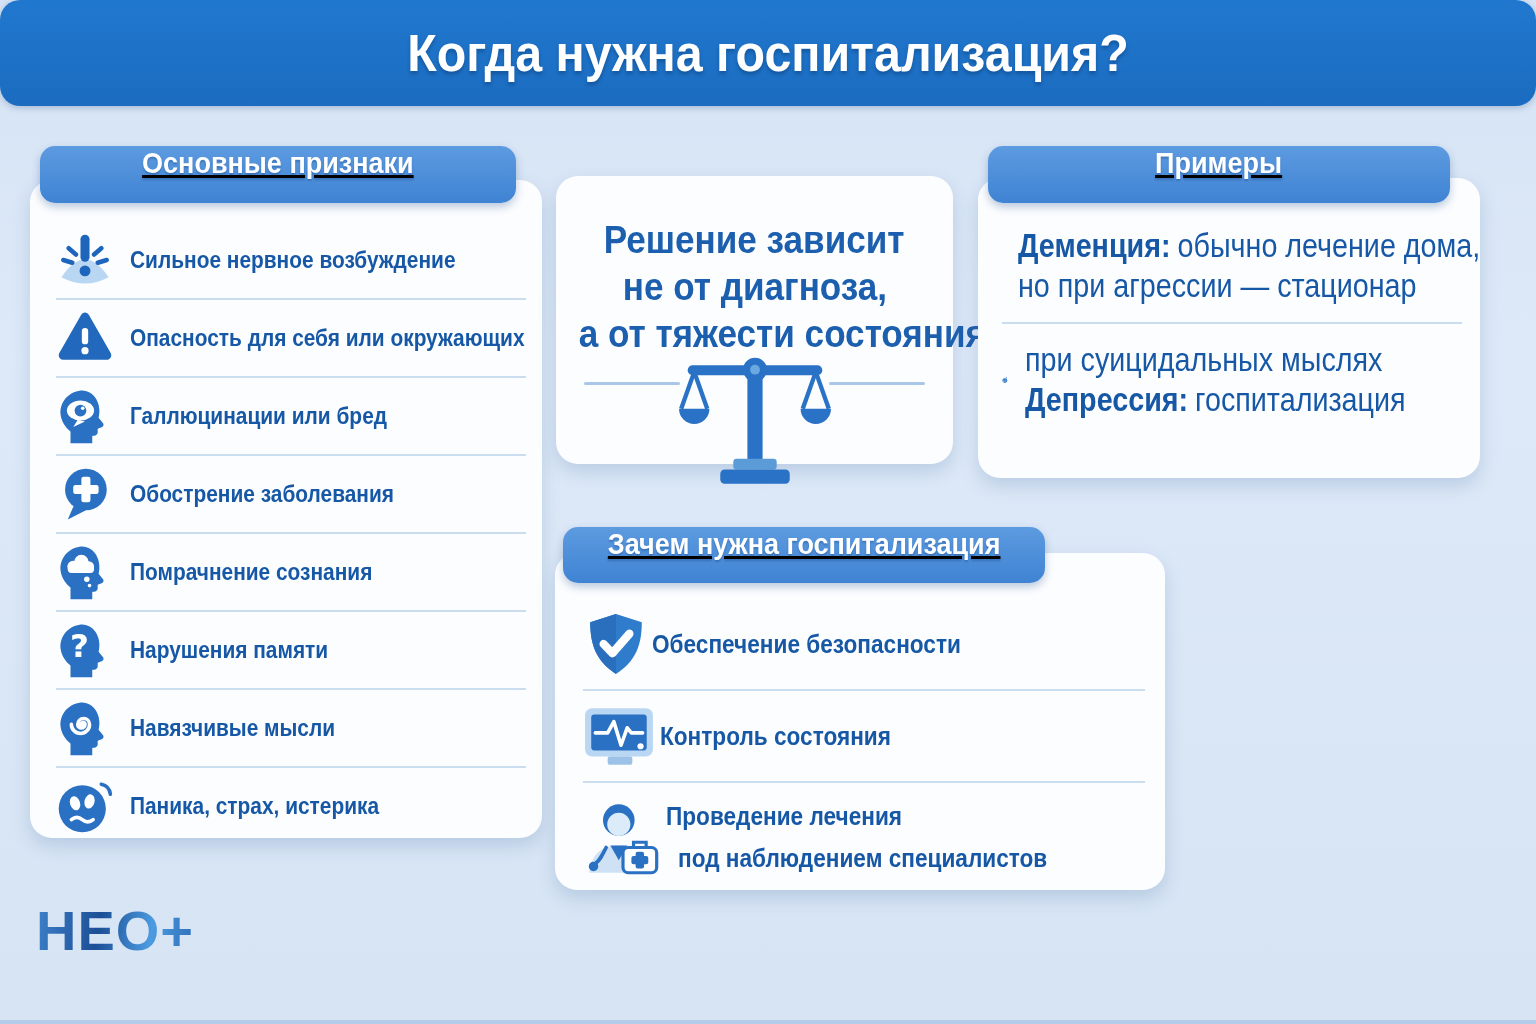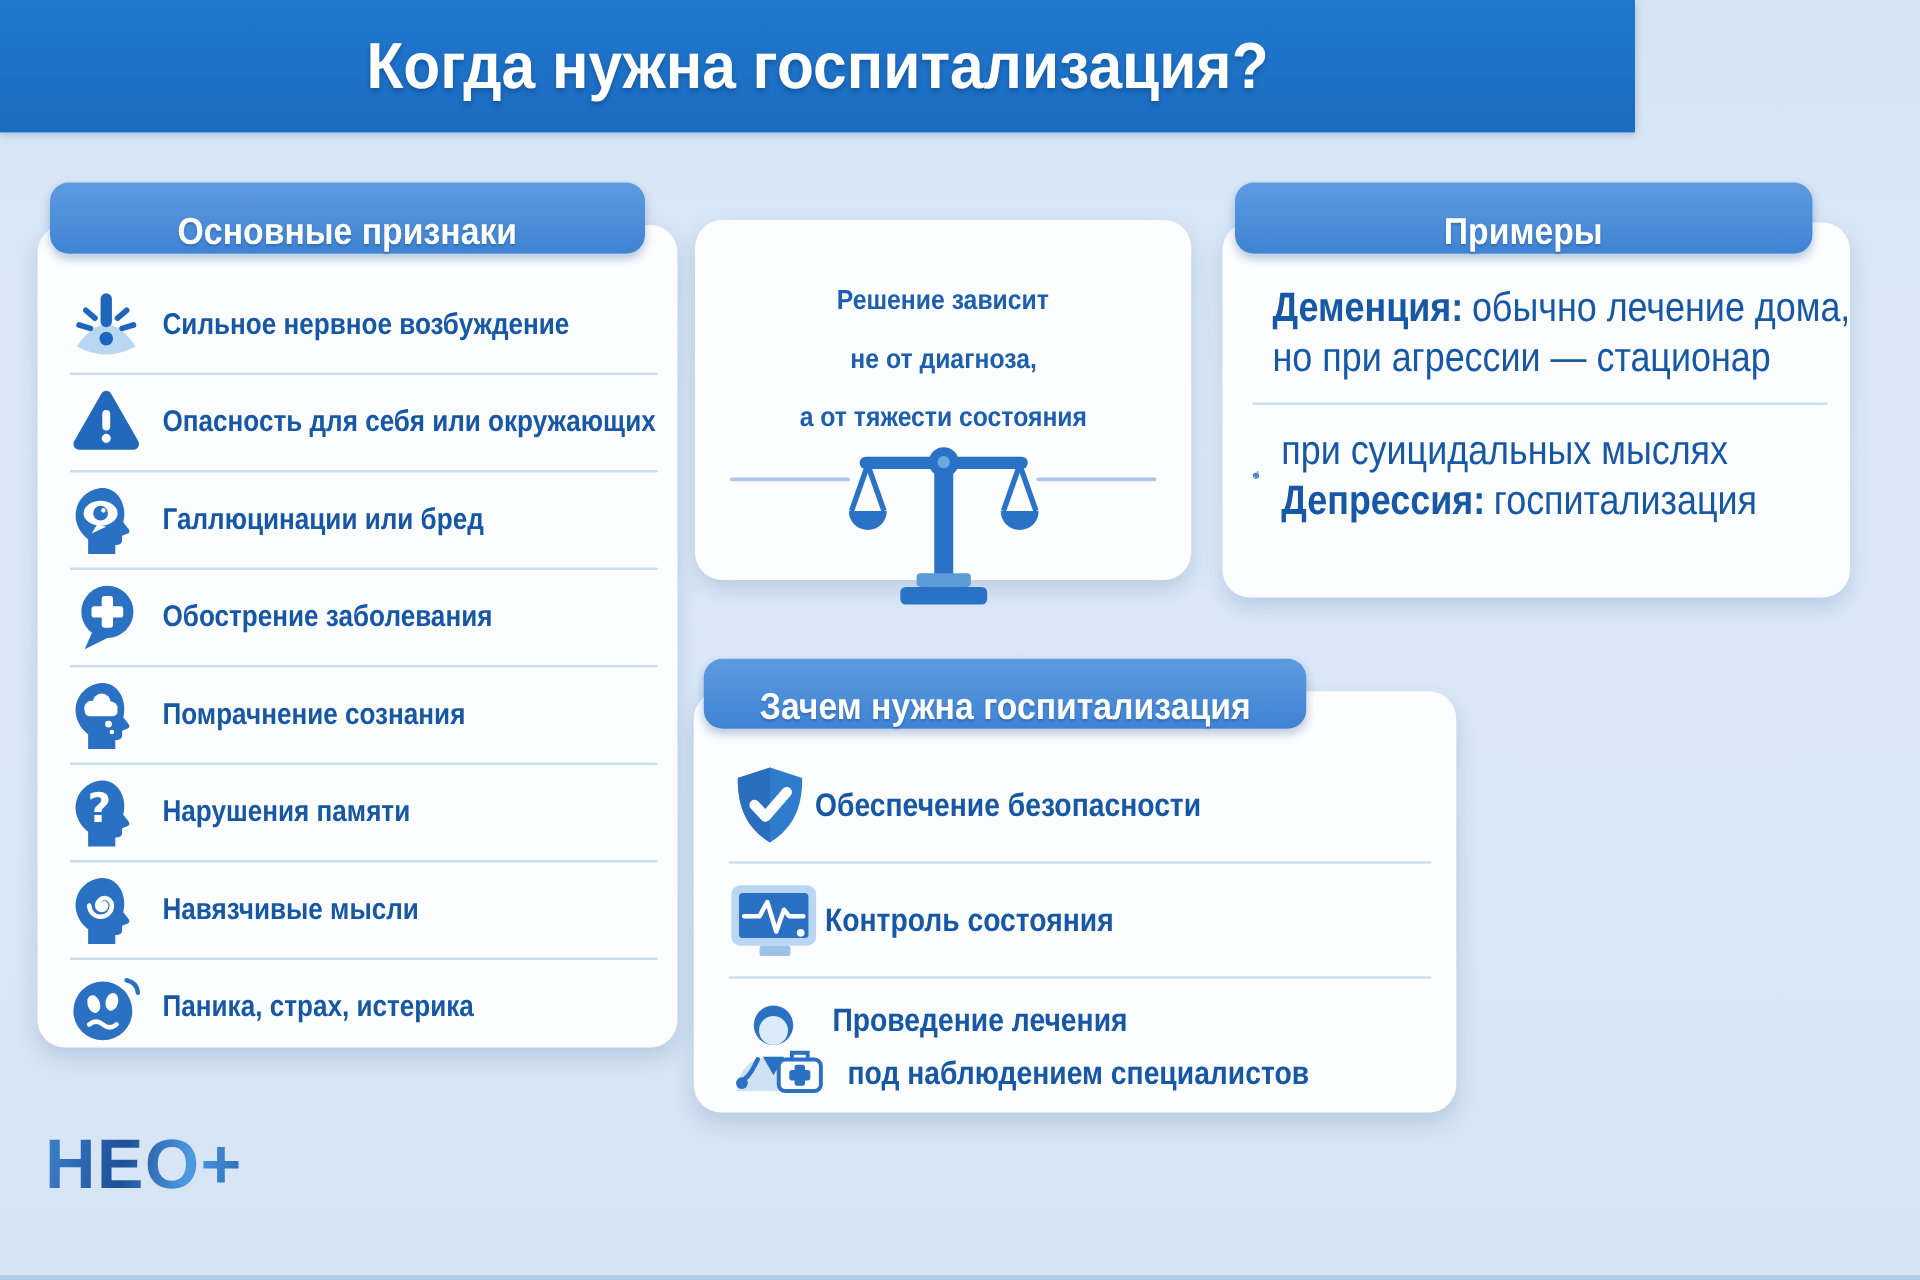--- a/index.html
+++ b/index.html
@@ -5,40 +5,41 @@
   html,body { margin:0; padding:0; }
   body {
     width:1536px; height:1024px; position:relative; overflow:hidden;
     font-family:"Liberation Sans", sans-serif;
     background:linear-gradient(180deg,#d5e3f4 0%,#dde9f8 35%,#d6e4f4 100%);
   }
   .abs { position:absolute; }
 
   
   .top-header {
-    left:0; top:0; width:1308px; height:106px;
+    left:0; top:0; width:1536px; height:106px;
     background:linear-gradient(180deg,#2078ce 0%,#1b6cc0 100%);
     display:flex; align-items:center; justify-content:center;
     box-shadow:0 2px 6px rgba(20,60,120,.25);
+    border-radius:20px;
   }
   .top-title {
     color:#fff; font-size:52px; font-weight:700; white-space:nowrap;
     transform:scaleX(.93); text-shadow:0 3px 4px rgba(0,40,90,.35);
   }
 
   
   .card {
     position:absolute; background:#fcfdff; border-radius:22px;
     box-shadow:0 8px 18px rgba(70,110,160,.22);
   }
   .pill {
     position:absolute; z-index:3; border-radius:15px;
     background:linear-gradient(180deg,#5d9be0,#3f83d3);
     box-shadow:0 4px 8px rgba(30,80,140,.30);
-    display:flex; align-items:flex-end; justify-content:center;
+    display:flex; align-items:flex-start; justify-content:center;text-decoration:underline;
   }
   .pill span {
     color:#fff; font-size:30px; font-weight:700; white-space:nowrap;
     transform:scaleX(.9); text-shadow:0 2px 2px rgba(10,50,110,.3);
   }
 
   
   .t  { display:inline-block; transform:scaleX(.87); transform-origin:0 50%; white-space:nowrap; }
   .tc { display:inline-block; transform:scaleX(.9);  transform-origin:50% 50%; white-space:nowrap; }
 
@@ -47,21 +48,21 @@
   .sign-row {
     height:76px; margin:0 16px 0 26px; display:flex; align-items:center; gap:16px;
     border-bottom:2px solid #c9ddef;
   }
   .sign-row:last-child { border-bottom:none; }
   .sign-row svg { flex:0 0 auto; }
   .sign-label { font-size:24px; font-weight:700; color:#1658a6; }
 
   
   .decision-text { position:absolute; left:0; top:40px; width:100%; text-align:center; }
-  .decision-line { font-size:22px; font-weight:700; color:#1c5fae; line-height:47px; }
+  .decision-line { font-size:39px; font-weight:700; color:#1c5fae; line-height:47px; }
   .flank-line { position:absolute; top:206px; height:3px; background:#a9c7e8; border-radius:2px; width:96px; }
   .scale-wrap { position:absolute; left:50%; top:172px; transform:translateX(-50%); }
 
   
   .ex-rows { position:absolute; left:0; top:32px; width:100%; }
   .ex-row {
     margin:0 18px 0 24px; display:flex; align-items:center; gap:16px;
     border-bottom:2px solid #c9ddef; padding:16px 0;
   }
   .ex-row:last-child { border-bottom:none; }

